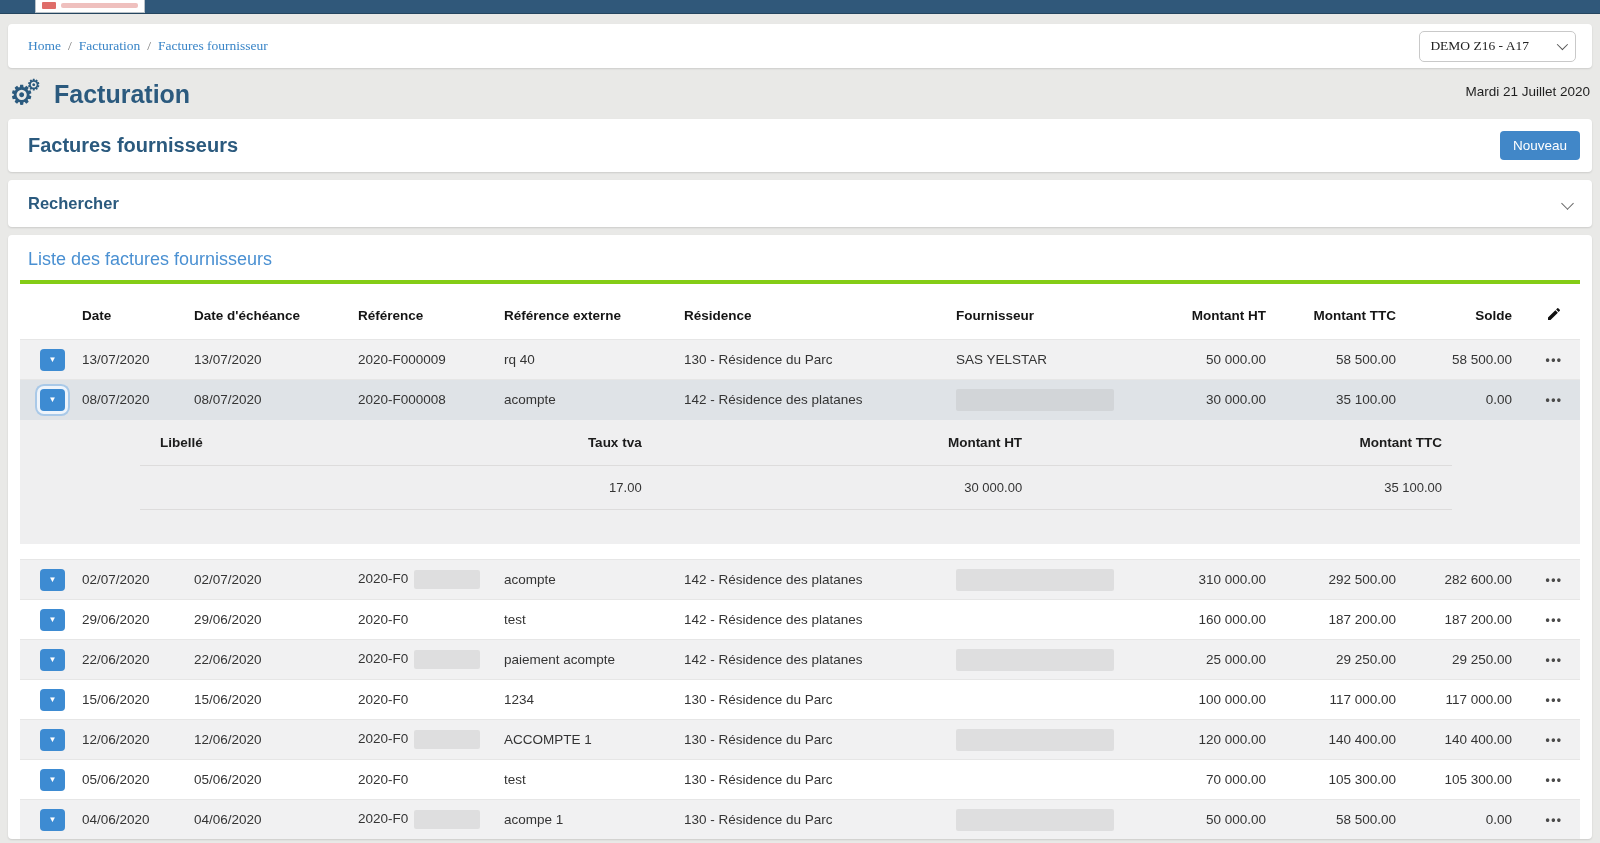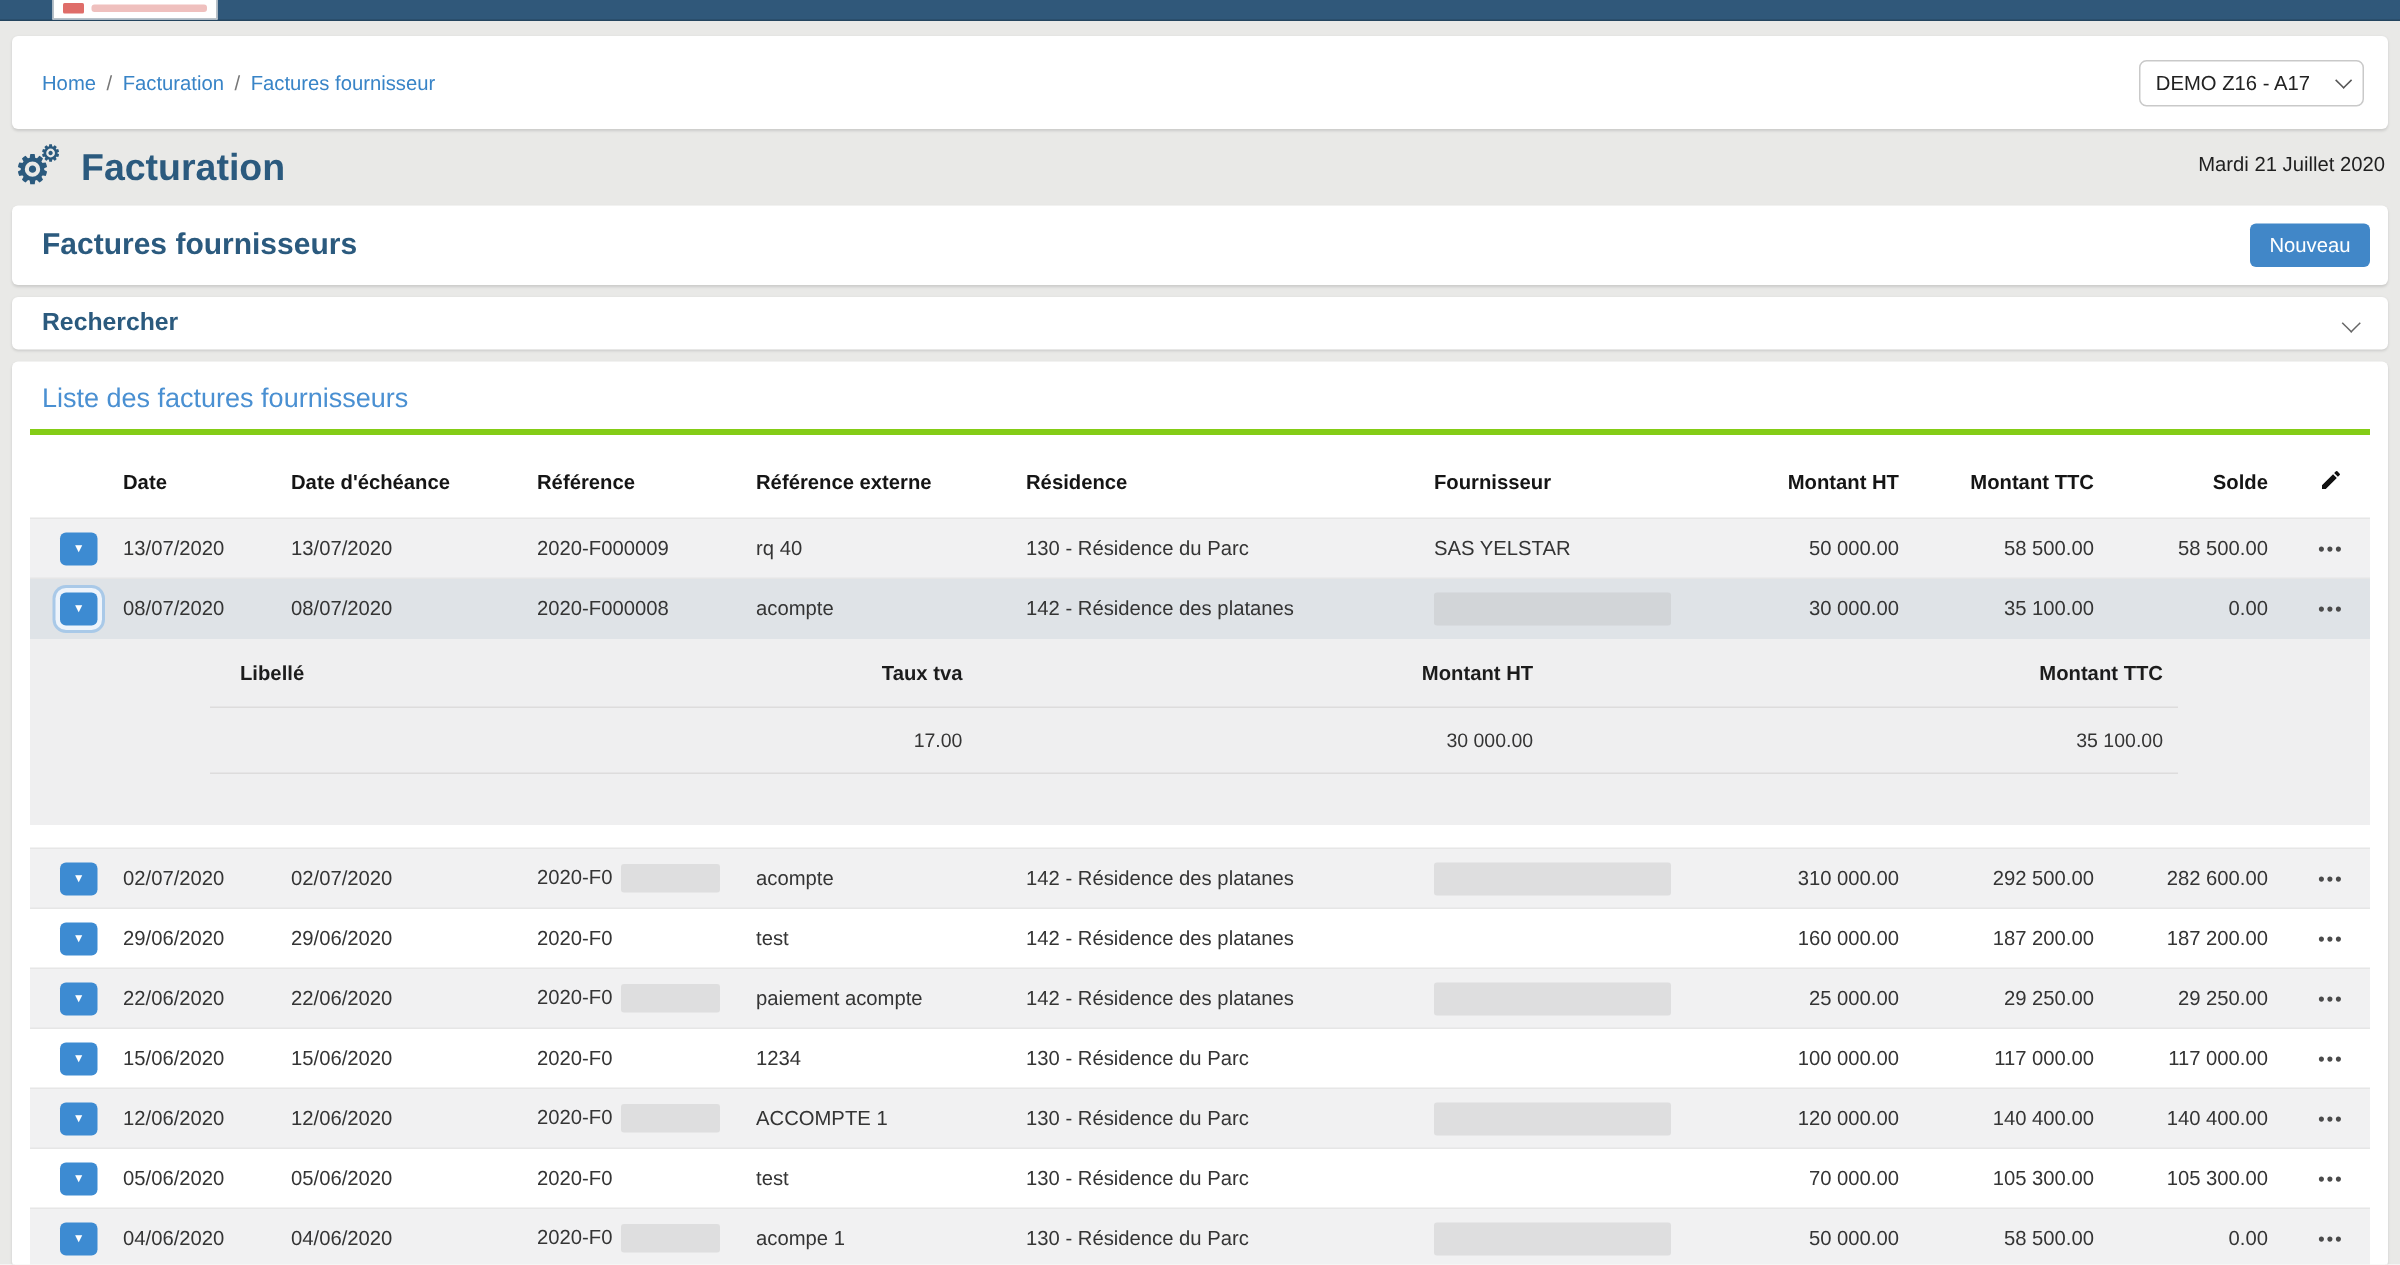--- a/index.html
+++ b/index.html
@@ -23,31 +23,31 @@
   .logo-mark { width:14px; height:7px; background:#d9534f; border-radius:1px; opacity:.85; }
   .logo-blur { flex:1; height:5px; background:#e8a5a2; border-radius:2px; opacity:.7; }
 
   
   .card {
     background:#fff; border-radius:4px; margin:0 8px;
     box-shadow:0 1px 2px rgba(0,0,0,.13);
   }
 
   .breadcrumb-card {
-    margin-top:10px; height:62px; display:flex; align-items:center;
-    justify-content:space-between; padding:0 16px 0 20px;
+    margin-top:10px; height:44px; display:flex; align-items:center;
+    justify-content:space-between; padding:0 16px 0 20px;font-family:Liberation Serif, serif;
   }
   .breadcrumb { font-size:13.5px; display:flex; align-items:center; gap:7px; }
   .breadcrumb a { color:#3884c7; text-decoration:none; cursor:pointer; }
   .crumb-sep { color:#777; }
 
   .env-select {
     min-width:140px; height:31px; border:1px solid #c9c9c9; border-radius:5px;
     background:#fff; display:flex; align-items:center; justify-content:center;
-    gap:17px; font-size:13.5px; color:#222; padding:0 10px; cursor:pointer;
+    gap:28px; font-size:13.5px; color:#222; padding:0 10px; cursor:pointer;
   }
   .chev {
     width:8px; height:8px; border-right:1.6px solid #555; border-bottom:1.6px solid #555;
     transform:rotate(45deg) translateY(-2px); display:inline-block;
   }
 
   
   .page-header {
     display:flex; justify-content:space-between; align-items:flex-start;
     padding:12px 10px 10px 10px;
@@ -68,21 +68,21 @@
   }
   .section-title { color:#2b5a7e; font-size:20px; font-weight:bold; }
   .btn-primary {
     background:#4187c8; color:#fff; border:none; border-radius:4px;
     font-size:13.5px; padding:7px 13px; cursor:pointer;
     font-family:"Liberation Sans", sans-serif;
   }
 
   
   .search-card {
-    height:35px; display:flex; align-items:center; justify-content:space-between;
+    height:47px; display:flex; align-items:center; justify-content:space-between;
     padding:0 20px; margin-bottom:8px;
   }
   .search-title { color:#2b5a7e; font-size:16.5px; font-weight:bold; }
   .collapse-chev {
     width:9px; height:9px; border-right:1.8px solid #666; border-bottom:1.8px solid #666;
     transform:rotate(45deg); display:inline-block; cursor:pointer;
   }
 
   
   .table-card { padding:10px 12px 0 12px; height:604px; overflow:hidden; }

